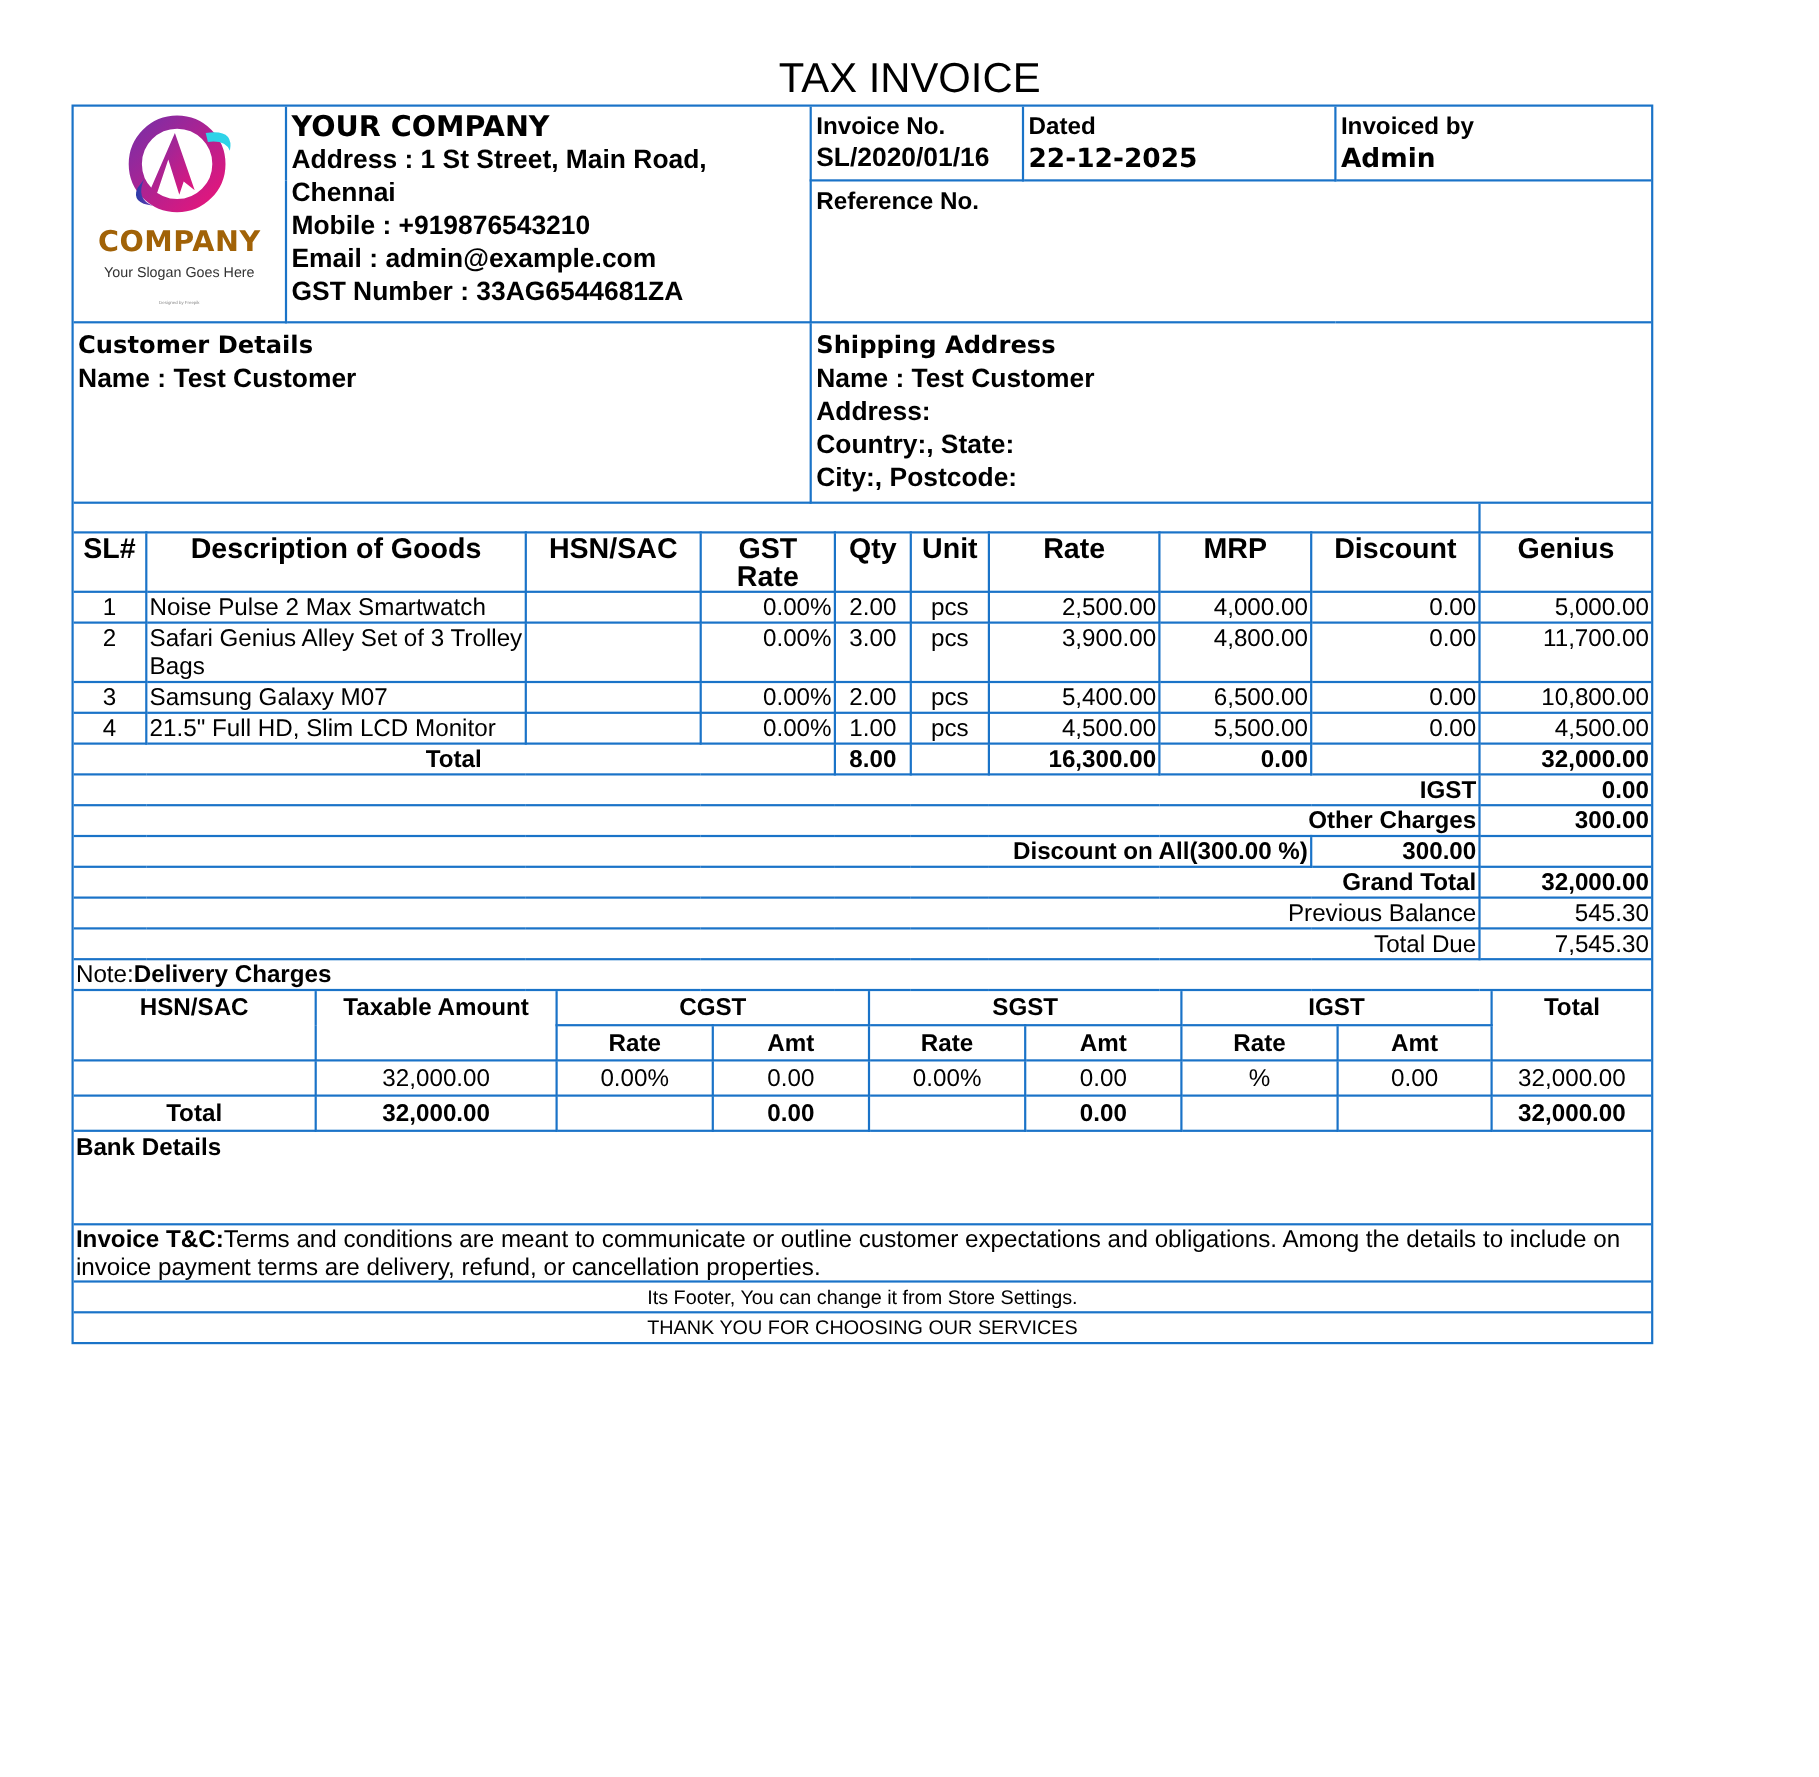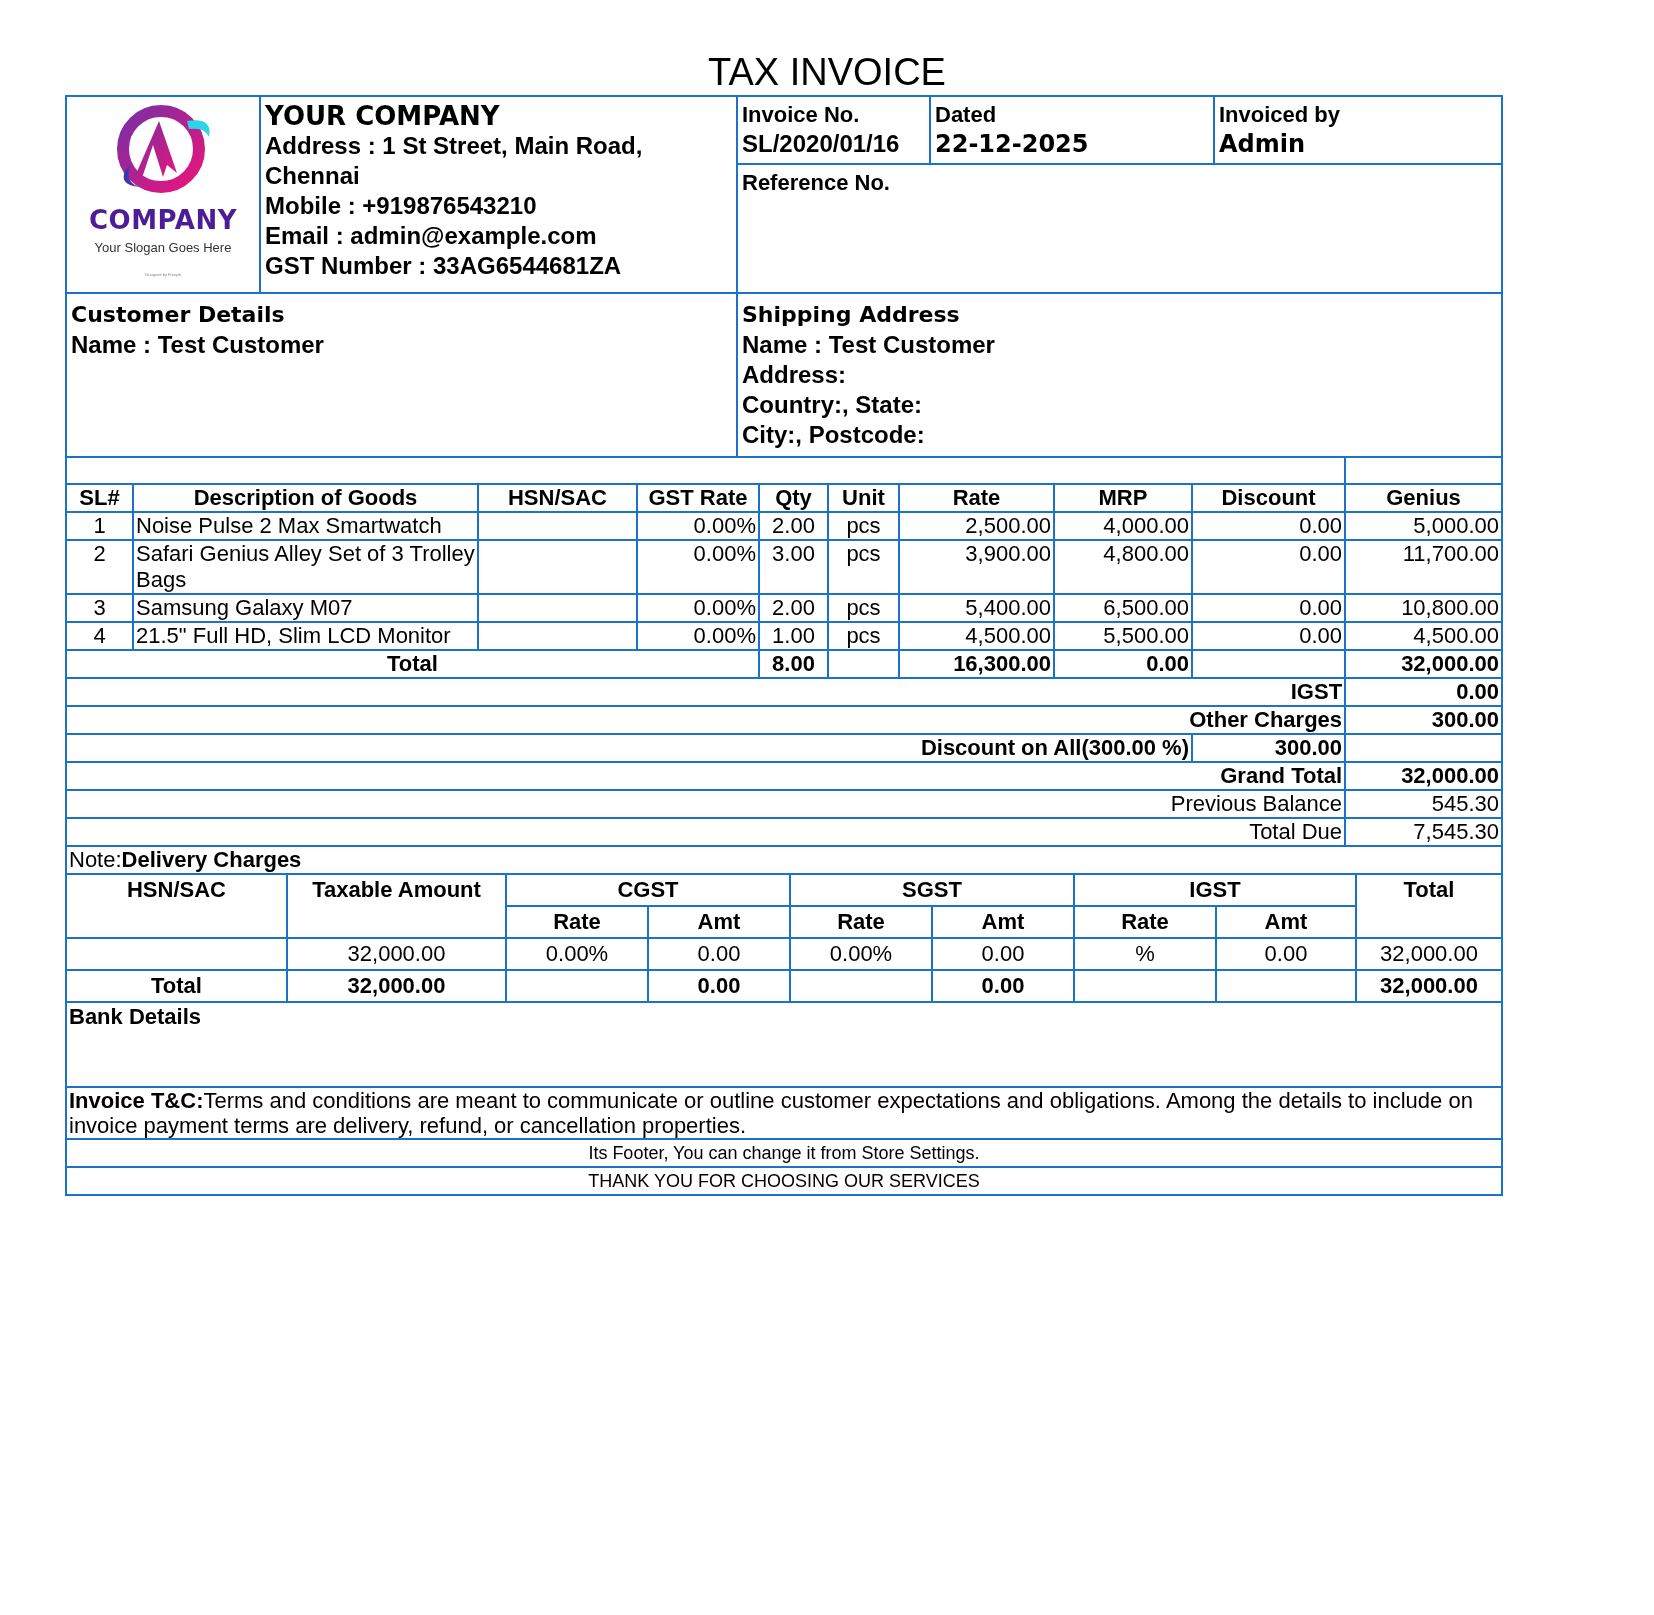--- a/index.html
+++ b/index.html
@@ -8,26 +8,26 @@
   table { border-collapse:collapse; width:100%; table-layout:fixed; }
   td, th { border:2px solid #1a73c8; padding:0 2px; vertical-align:top; font-size:23px; line-height:27px; }
   .bold { font-weight:bold; }
   .r { text-align:right; }
   .c { text-align:center; }
   .hdr-company { font-size:24px; line-height:30px; font-weight:bold; padding:4px 4px; }
   .hdr-company .name { font-size:26px; font-family:"DejaVu Sans", sans-serif; }
   .meta-label { font-size:22px; font-weight:bold; line-height:28px; }
   .meta-val { font-size:24px; font-weight:bold; line-height:30px; }
   .logo-cell { width:200px; text-align:center; vertical-align:middle; }
-  .logo-word { font-family:"DejaVu Sans", sans-serif; font-weight:bold; font-size:26px; color:#4c1d95; letter-spacing:0.5px; }
+  .logo-word { font-family:"DejaVu Sans", sans-serif; font-weight:bold; font-size:26px; color:#a16207; letter-spacing:0.5px; }
   .logo-slogan { font-size:13px; color:#333; }
   .logo-tiny { font-size:4px; color:#888; }
   .addr { font-size:24px; line-height:30px; font-weight:bold; padding:6px 4px; }
   .addr .head { font-family:"DejaVu Sans", sans-serif; font-size:22px; }
-  .items th { font-size:22px; font-weight:bold; text-align:center; line-height:26px; }
+  .items th { font-size:26px; font-weight:bold; text-align:center; line-height:26px; }
   .items td { font-size:22px; line-height:26px; }
   .tax th { font-size:22px; font-weight:bold; text-align:center; line-height:30px; }
   .tax td { font-size:22px; text-align:center; line-height:30px; }
   .sig td { font-size:22px; font-weight:bold; }
   .foot td { font-size:18px; text-align:center; line-height:26px; }
 </style>
 </head>
 <body>
 
 <div class="title">TAX INVOICE</div>

